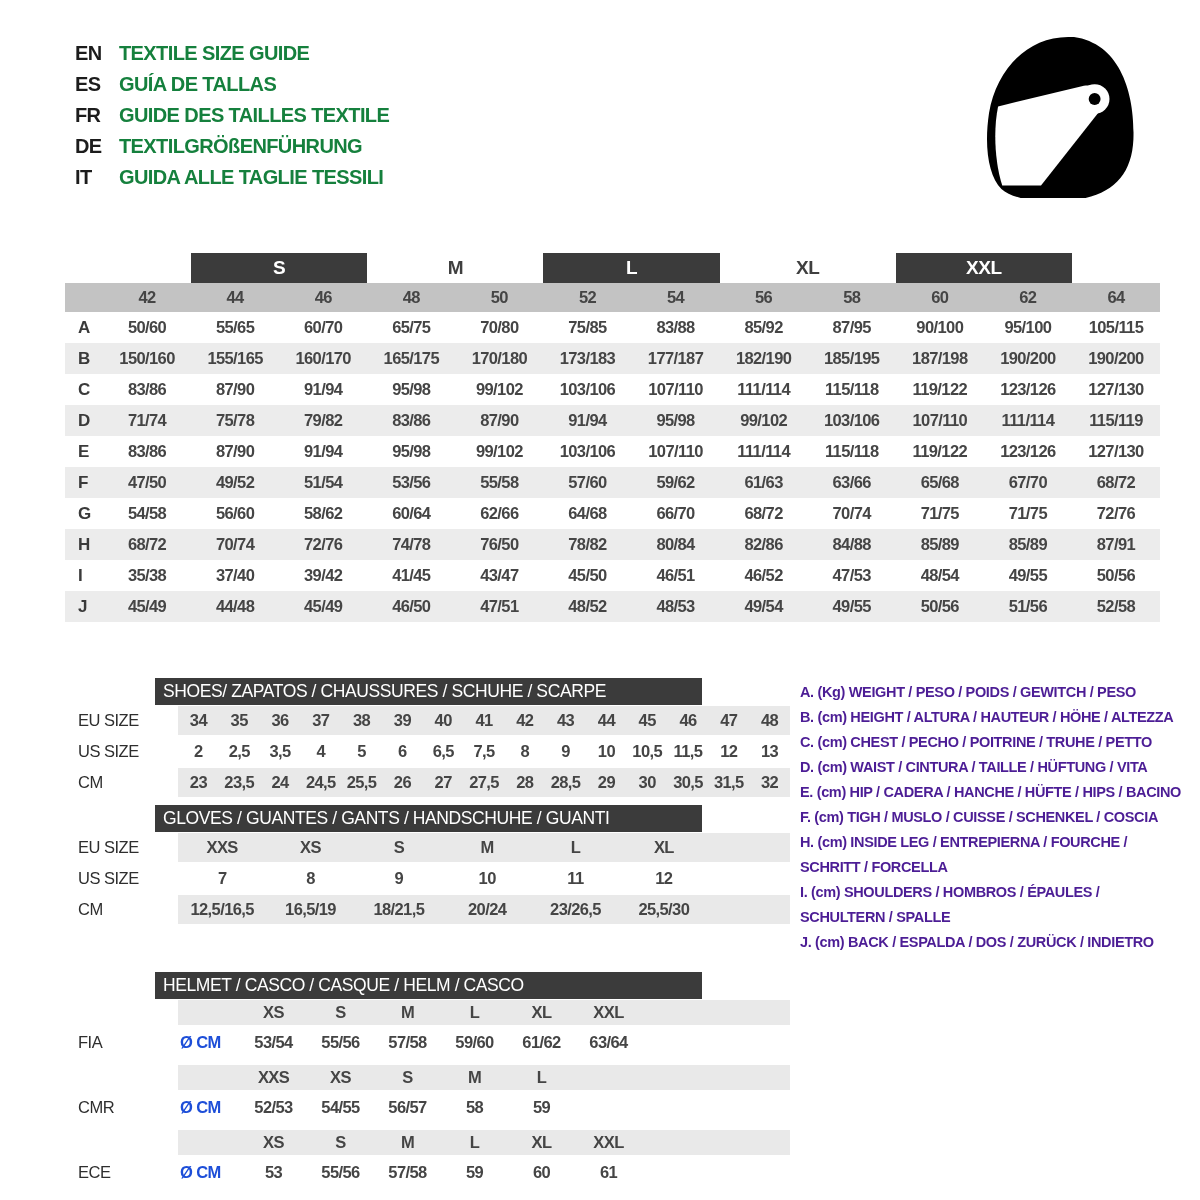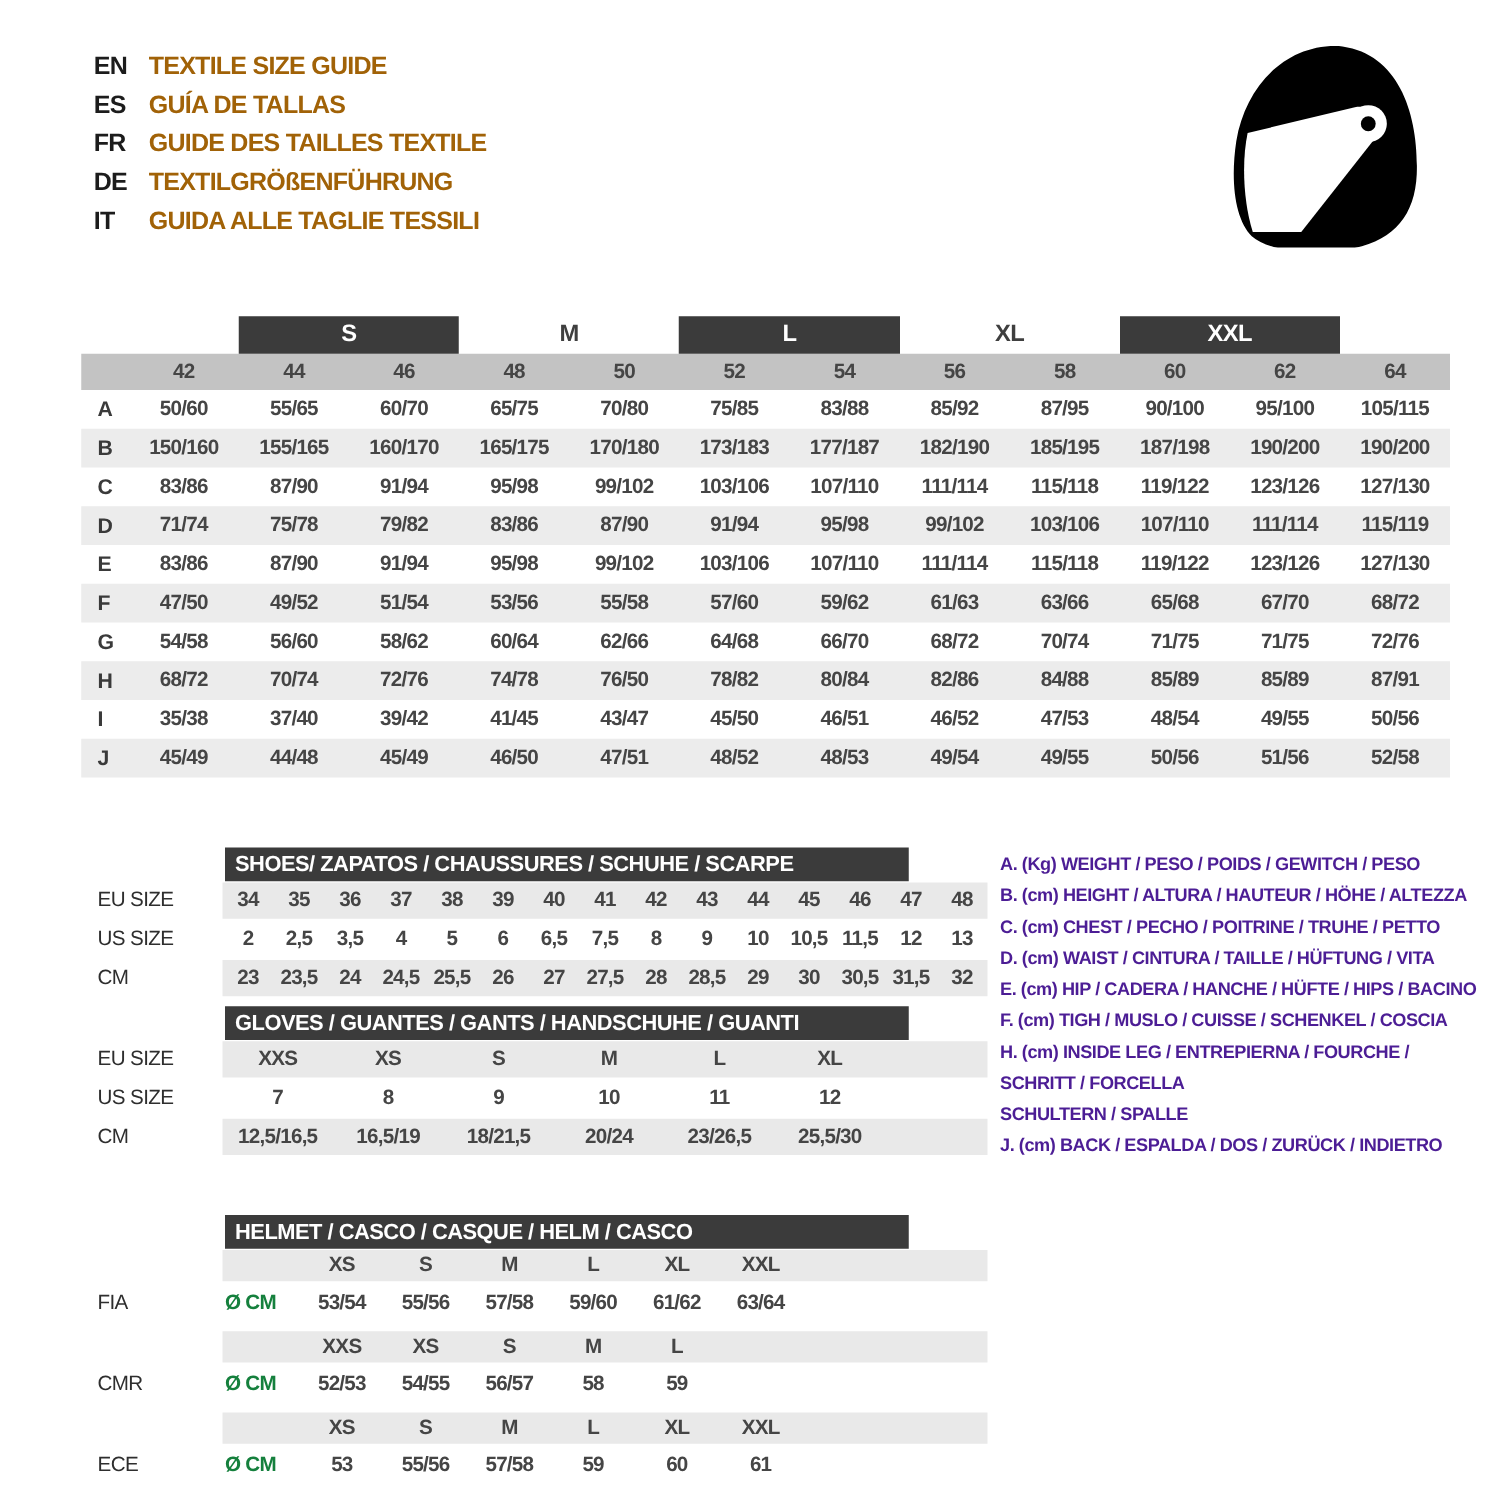--- a/index.html
+++ b/index.html
@@ -3,21 +3,21 @@
 <meta charset="utf-8">
 <style>
   *{margin:0;padding:0;box-sizing:border-box}
   html,body{width:1200px;height:1200px;background:#fff;font-family:"Liberation Sans",sans-serif;overflow:hidden}
   .page{position:absolute;inset:0;width:960px;height:1200px;background:#fff;color:var(--text,#414141)}
 
   
   #languages{position:absolute;left:75px;top:38px}
   .lang-row{display:flex;height:31px;align-items:center}
   .lang-code{width:44px;font-weight:700;font-size:20px;letter-spacing:-0.6px;color:#1c1c1c}
-  .lang-title{font-weight:700;font-size:20px;letter-spacing:-0.6px;color:#a16207;white-space:nowrap}
+  .lang-title{font-weight:700;font-size:20px;letter-spacing:-0.6px;color:#15803d;white-space:nowrap}
 
   
   #helmet-icon{position:absolute;left:975px;top:28px;width:165px;height:170px}
 
   
   #size-table{position:absolute;left:65px;top:253px;width:1095px}
   .srow{display:grid;grid-template-columns:38px repeat(12,1fr);align-items:center}
   .letters{height:30px}
   .lcell{height:30px;display:flex;align-items:center;justify-content:center;
          font-weight:700;font-size:19px;letter-spacing:-0.5px;color:#3f3f3f}
@@ -25,22 +25,22 @@
   .numbar{height:29px;background:var(--numbar,#c3c3c3)}
   .drow{height:31px}
   .striped{background:var(--stripe,#ececec)}
   .cell{text-align:center;font-weight:700;font-size:16.5px;letter-spacing:-0.6px;
         color:#454545;white-space:nowrap}
   .cell.lab{text-align:left;padding-left:13px;font-size:17px;color:#3a3a3a}
 
   
   .section{position:absolute;left:65px;width:735px}
   #shoes{top:678px} #gloves{top:805px} #helmet{top:972px}
-  .sec-title{margin-left:115px;width:547px;height:27px;background:var(--dark,#3b3b3b);
-             color:#fff;font-weight:700;font-size:17.5px;letter-spacing:-0.4px;
+  .sec-title{margin-left:90px;width:547px;height:27px;background:var(--dark,#3b3b3b);
+             color:#fff;font-weight:400;font-size:17.5px;letter-spacing:-0.4px;
              display:flex;align-items:center;padding-left:8px;white-space:nowrap}
   .frow{position:relative;height:31px}
   .stripebg::before{content:"";position:absolute;left:113px;width:612px;top:1px;bottom:1px;
                     background:var(--secstripe,#e9e9e9);z-index:0}
   .flab{position:absolute;left:13px;top:0;height:100%;display:flex;align-items:center;
         font-weight:400;font-size:16.5px;letter-spacing:-0.5px;color:#2e2e2e;z-index:1;white-space:nowrap}
   .fvals{position:absolute;left:113px;top:0;height:100%;display:grid;align-items:center;z-index:1}
   .vals-15{width:612px;grid-template-columns:repeat(15,1fr)}
   .vals-6{width:530px;grid-template-columns:repeat(6,1fr)}
   .fcell{text-align:center;font-weight:700;font-size:16.5px;letter-spacing:-0.6px;
@@ -48,21 +48,21 @@
 
   
   .hrow{position:relative}
   .hhead{height:27px}
   .hgap{margin-top:6px}
   .hvals{height:32px}
   .helm-grid{position:absolute;left:113px;top:0;height:100%;display:grid;
              grid-template-columns:62px repeat(6,67px);align-items:center;z-index:1}
   .hcell{text-align:center;font-weight:700;font-size:16.5px;letter-spacing:-0.6px;
          color:#454545;white-space:nowrap}
-  .hcell.unit{text-align:left;padding-left:2px;color:#15803d}
+  .hcell.unit{text-align:left;padding-left:2px;color:#1d4ed8}
 
   
   #legend{position:absolute;left:800px;top:680px;width:385px}
   .leg-line{font-weight:700;font-size:14.5px;letter-spacing:-0.35px;color:#4c1d95;
             line-height:25px;white-space:nowrap}
 </style>
 </head>
 <body>
 
 <div class="page">
@@ -449,17 +449,18 @@
 
   <div id="legend">
       <div class="leg-line">A. (Kg) WEIGHT / PESO / POIDS / GEWITCH / PESO</div>
       <div class="leg-line">B. (cm) HEIGHT / ALTURA / HAUTEUR / HÖHE / ALTEZZA</div>
       <div class="leg-line">C. (cm) CHEST / PECHO / POITRINE / TRUHE / PETTO</div>
       <div class="leg-line">D. (cm) WAIST / CINTURA / TAILLE / HÜFTUNG / VITA</div>
       <div class="leg-line">E. (cm) HIP / CADERA / HANCHE / HÜFTE / HIPS /  BACINO</div>
       <div class="leg-line">F. (cm) TIGH / MUSLO / CUISSE / SCHENKEL / COSCIA</div>
       <div class="leg-line">H. (cm) INSIDE LEG / ENTREPIERNA / FOURCHE /</div>
       <div class="leg-line">SCHRITT / FORCELLA</div>
+      <div class="leg-line">I.  (cm) SHOULDERS / HOMBROS / ÉPAULES /</div>
       <div class="leg-line">SCHULTERN / SPALLE</div>
       <div class="leg-line">J. (cm) BACK / ESPALDA / DOS / ZURÜCK / INDIETRO</div>
     </div>
 
 </div>
 
 </body></html>

